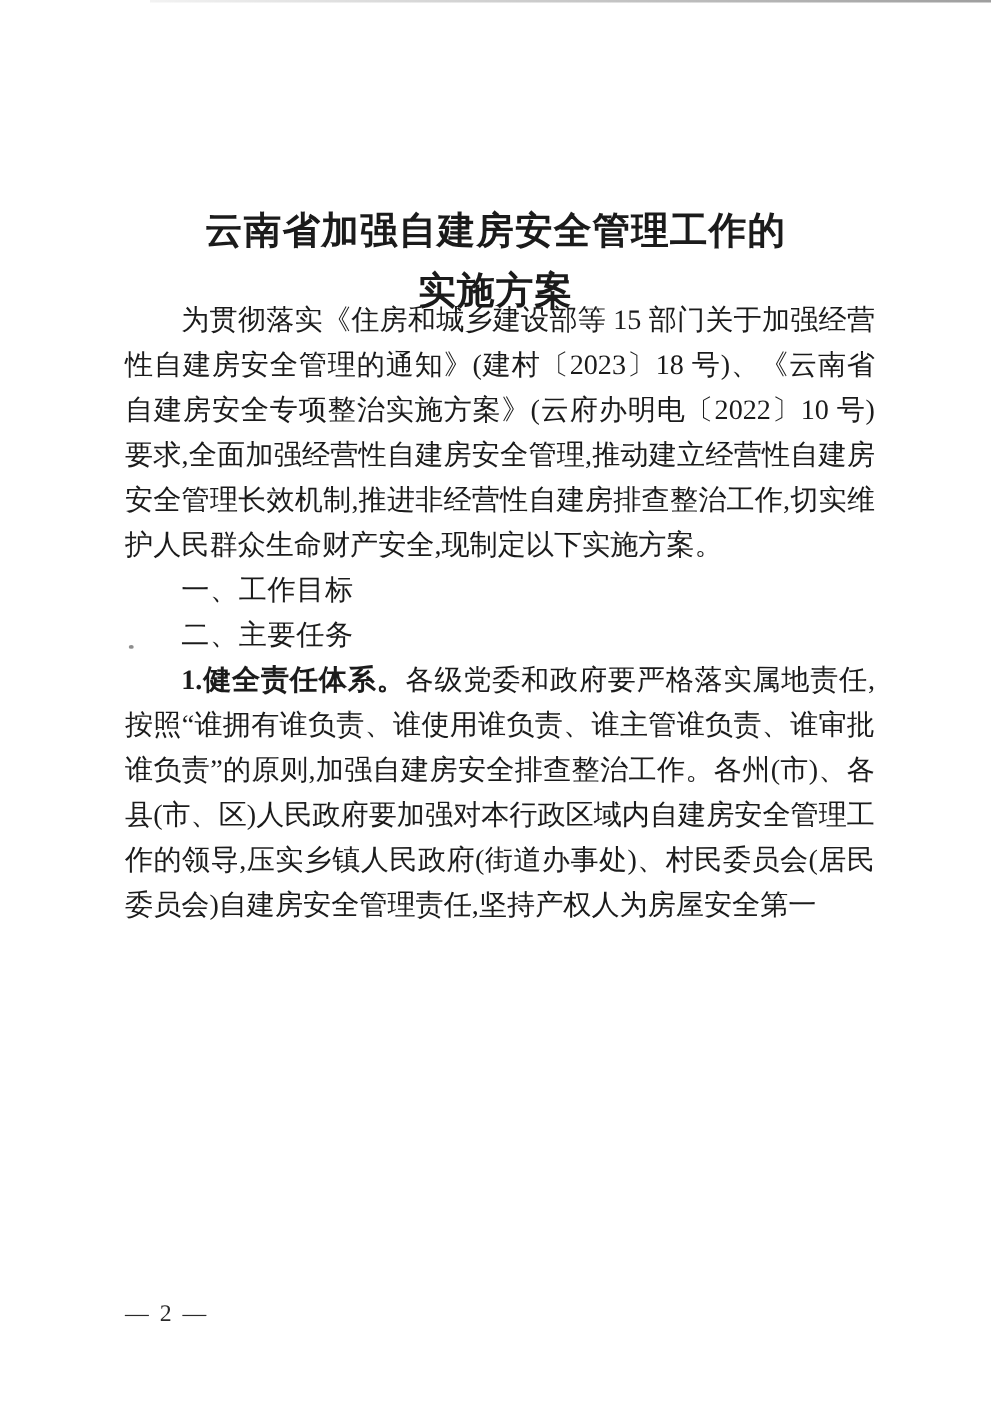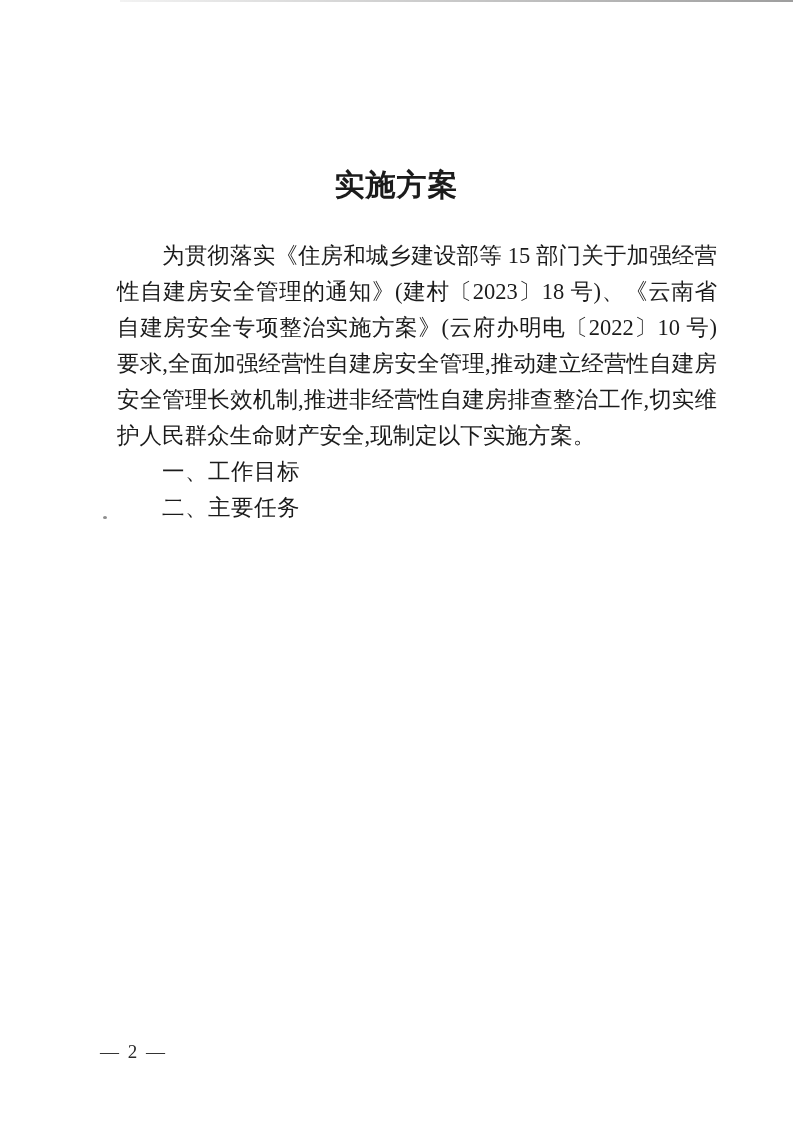--- a/index.html
+++ b/index.html
@@ -42,21 +42,21 @@
     text-align: center;
     font-size: 30px;
     font-weight: bold;
     line-height: 48px;
     letter-spacing: 1px;
   }
   .title-line { display: block; }
   .body-block {
     position: absolute;
     top: 238px;
-    left: 117px;
+    left: 100px;
     width: 600px;
     font-size: 22.5px;
     line-height: 36px;
   }
   .body-block p, .body-block h2, .body-block h3 {
     margin: 0;
     padding: 0;
     font-size: 22.5px;
     line-height: 36px;
     font-weight: normal;
@@ -90,31 +90,33 @@
 </style>
 </head>
 <body>
 
 <div class="page">
 
   <div class="scan-topline"></div>
   <div class="scan-speck"></div>
 
   <h1 class="title-block">
+    <span class="title-line">云南省加强自建房安全管理工作的</span>
     <span class="title-line">实施方案</span>
   </h1>
 
   <div class="body-block">
 
     <p class="para">为贯彻落实《住房和城乡建设部等 15 部门关于加强经营性自建房安全管理的通知》(建村〔2023〕18 号)、《云南省自建房安全专项整治实施方案》(云府办明电〔2022〕10 号)要求,全面加强经营性自建房安全管理,推动建立经营性自建房安全管理长效机制,推进非经营性自建房排查整治工作,切实维护人民群众生命财产安全,现制定以下实施方案。</p>
 
     <h2 class="heading">一、工作目标</h2>
 
 
     <h2 class="heading">二、主要任务</h2>
 
 
+    <p class="para"><span class="bold-lead">1.健全责任体系。</span><span>各级党委和政府要严格落实属地责任,按照“谁拥有谁负责、谁使用谁负责、谁主管谁负责、谁审批谁负责”的原则,加强自建房安全排查整治工作。各州(市)、各县(市、区)人民政府要加强对本行政区域内自建房安全管理工作的领导,压实乡镇人民政府(街道办事处)、村民委员会(居民委员会)自建房安全管理责任,坚持产权人为房屋安全第一</span></p>
 
   </div>
 
   <div class="footer">— 2 —</div>
 
 </div>
 
 </body></html>

